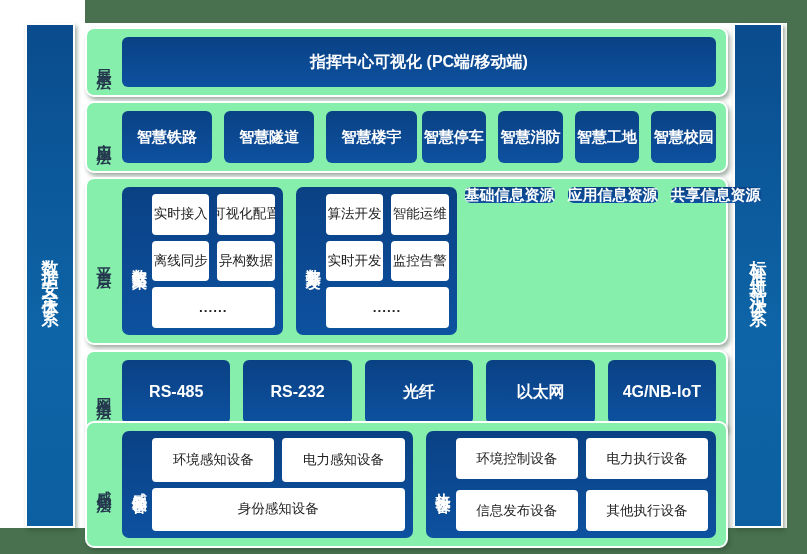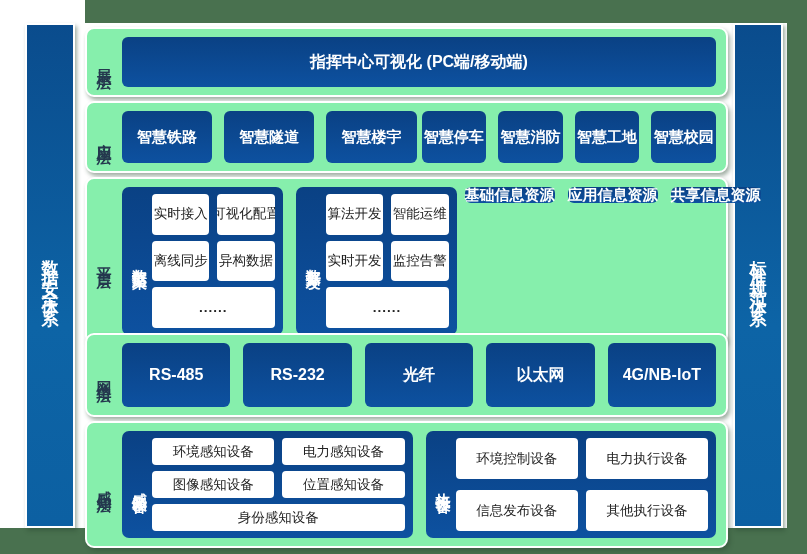--- a/index.html
+++ b/index.html
@@ -33,21 +33,21 @@
   .panel{
     position:absolute;left:85px;width:643px;
     background:#86efac;
     border:2px solid #ffffff;border-radius:9px;box-sizing:border-box;
     box-shadow:2px 3px 4px rgba(45,75,50,.45);
     display:flex;
   }
   #p1{top:27px;height:70px;}
   #p2{top:101px;height:72px;}
   #p3{top:177px;height:168px;}
-  #p4{top:333px;height:84px;}
+  #p4{top:350px;height:84px;}
   #p5{top:421px;height:127px;}
   .panel-label{
     width:33px;flex:none;display:flex;align-items:center;justify-content:center;
   }
   .panel-label .v-text{
     color:#24384e;font-size:15px;font-weight:600;
     writing-mode:vertical-rl;text-orientation:upright;letter-spacing:4px;
   }
   .panel-body{flex:1;display:flex;padding:8px 10px 8px 2px;min-width:0;}
   .dark-box{
@@ -211,24 +211,20 @@
         <div class="group-box">
           <div class="group-title">
             <span class="v-text">感知设备</span>
           </div>
           <div class="pill-grid">
             <div class="pill-row">
               <div class="pill">环境感知设备</div>
               <div class="pill">电力感知设备</div>
             </div>
             <div class="pill-row">
-              <div class="pill">图像感知设备</div>
-              <div class="pill">位置感知设备</div>
-            </div>
-            <div class="pill-row">
               <div class="pill">身份感知设备</div>
             </div>
           </div>
         </div>
         <div class="group-box">
           <div class="group-title">
             <span class="v-text">执行设备</span>
           </div>
           <div class="pill-grid tall">
             <div class="pill-row">

